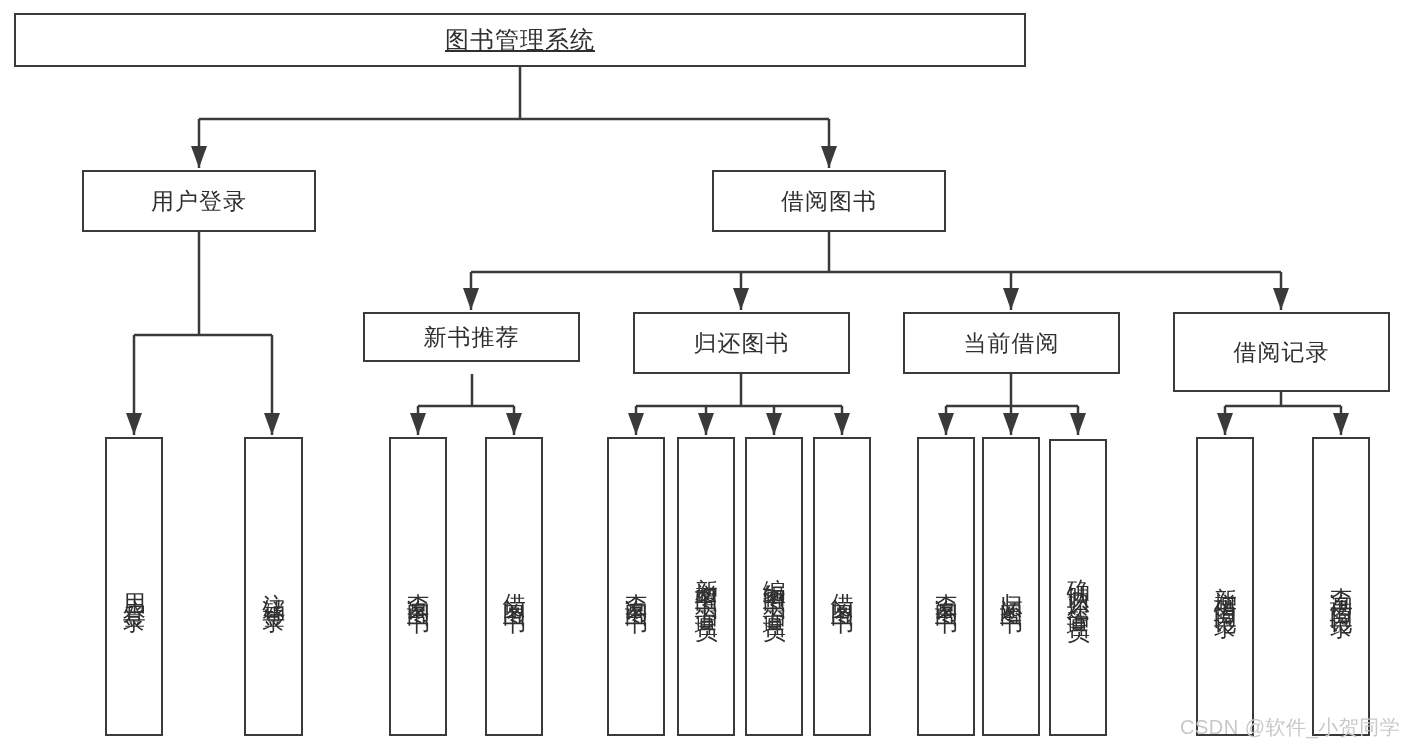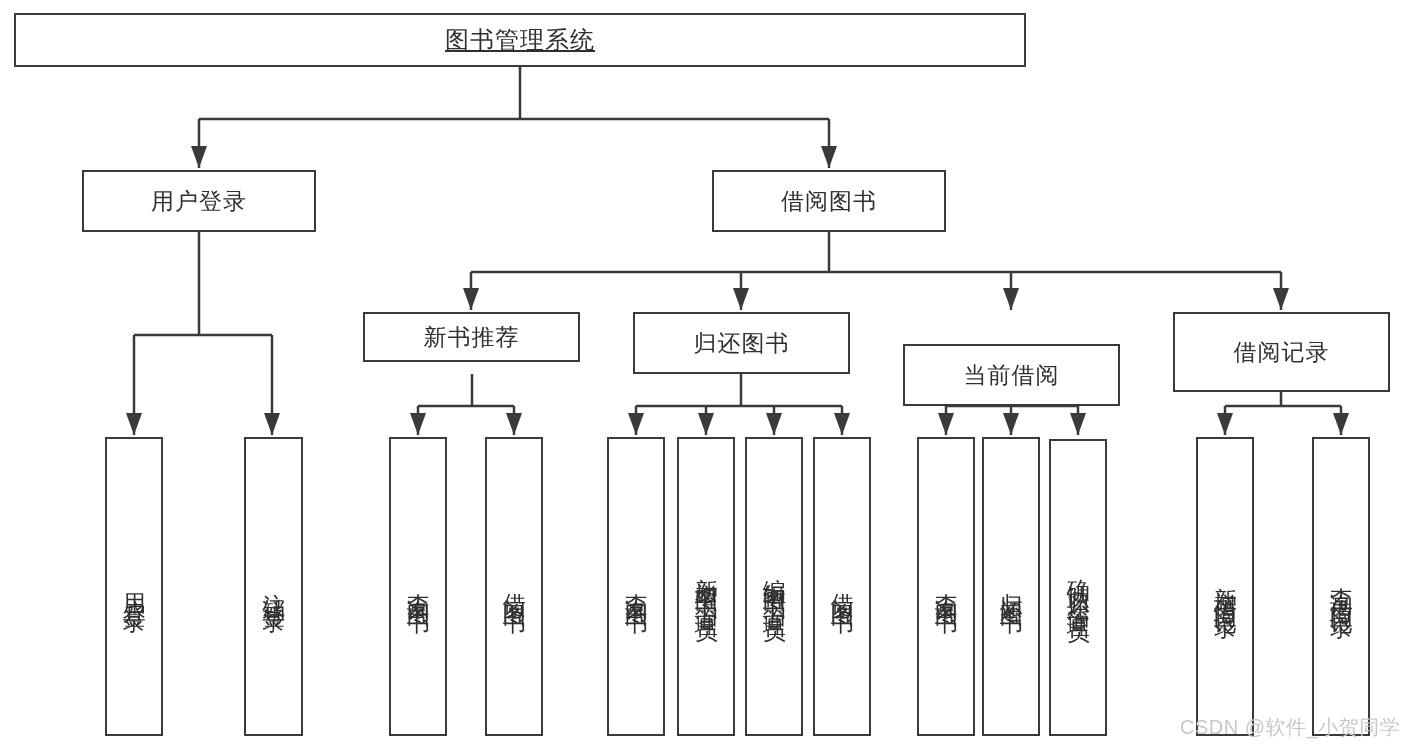--- a/index.html
+++ b/index.html
@@ -103,21 +103,21 @@
     <path d="M1341 406 V435" marker-end="url(#arw)"></path>
   </svg>
 
   <div class="node h root" style="left:14px; top:13px; width:1012px; height:54px;">图书管理系统</div>
 
   <div class="node h" style="left:82px; top:170px; width:234px; height:62px;">用户登录</div>
   <div class="node h" style="left:712px; top:170px; width:234px; height:62px;">借阅图书</div>
 
   <div class="node h" style="left:363px; top:312px; width:217px; height:50px;">新书推荐</div>
   <div class="node h" style="left:633px; top:312px; width:217px; height:62px;">归还图书</div>
-  <div class="node h" style="left:903px; top:312px; width:217px; height:62px;margin-top:32px;">当前借阅</div>
+  <div class="node h" style="left:903px; top:312px; width:217px; height:62px;">当前借阅</div>
   <div class="node h" style="left:1173px; top:312px; width:217px; height:80px;">借阅记录</div>
 
   <div class="node v" style="left:105px; top:437px; width:58px; height:299px;">用户登录</div>
   <div class="node v" style="left:244px; top:437px; width:59px; height:299px;">注销登录</div>
 
   <div class="node v" style="left:389px; top:437px; width:58px; height:299px;">查询图书</div>
   <div class="node v" style="left:485px; top:437px; width:58px; height:299px;">借阅图书</div>
 
   <div class="node v" style="left:607px; top:437px; width:58px; height:299px;">查询图书</div>
   <div class="node v" style="left:677px; top:437px; width:58px; height:299px;">新增图书（管理员）</div>

